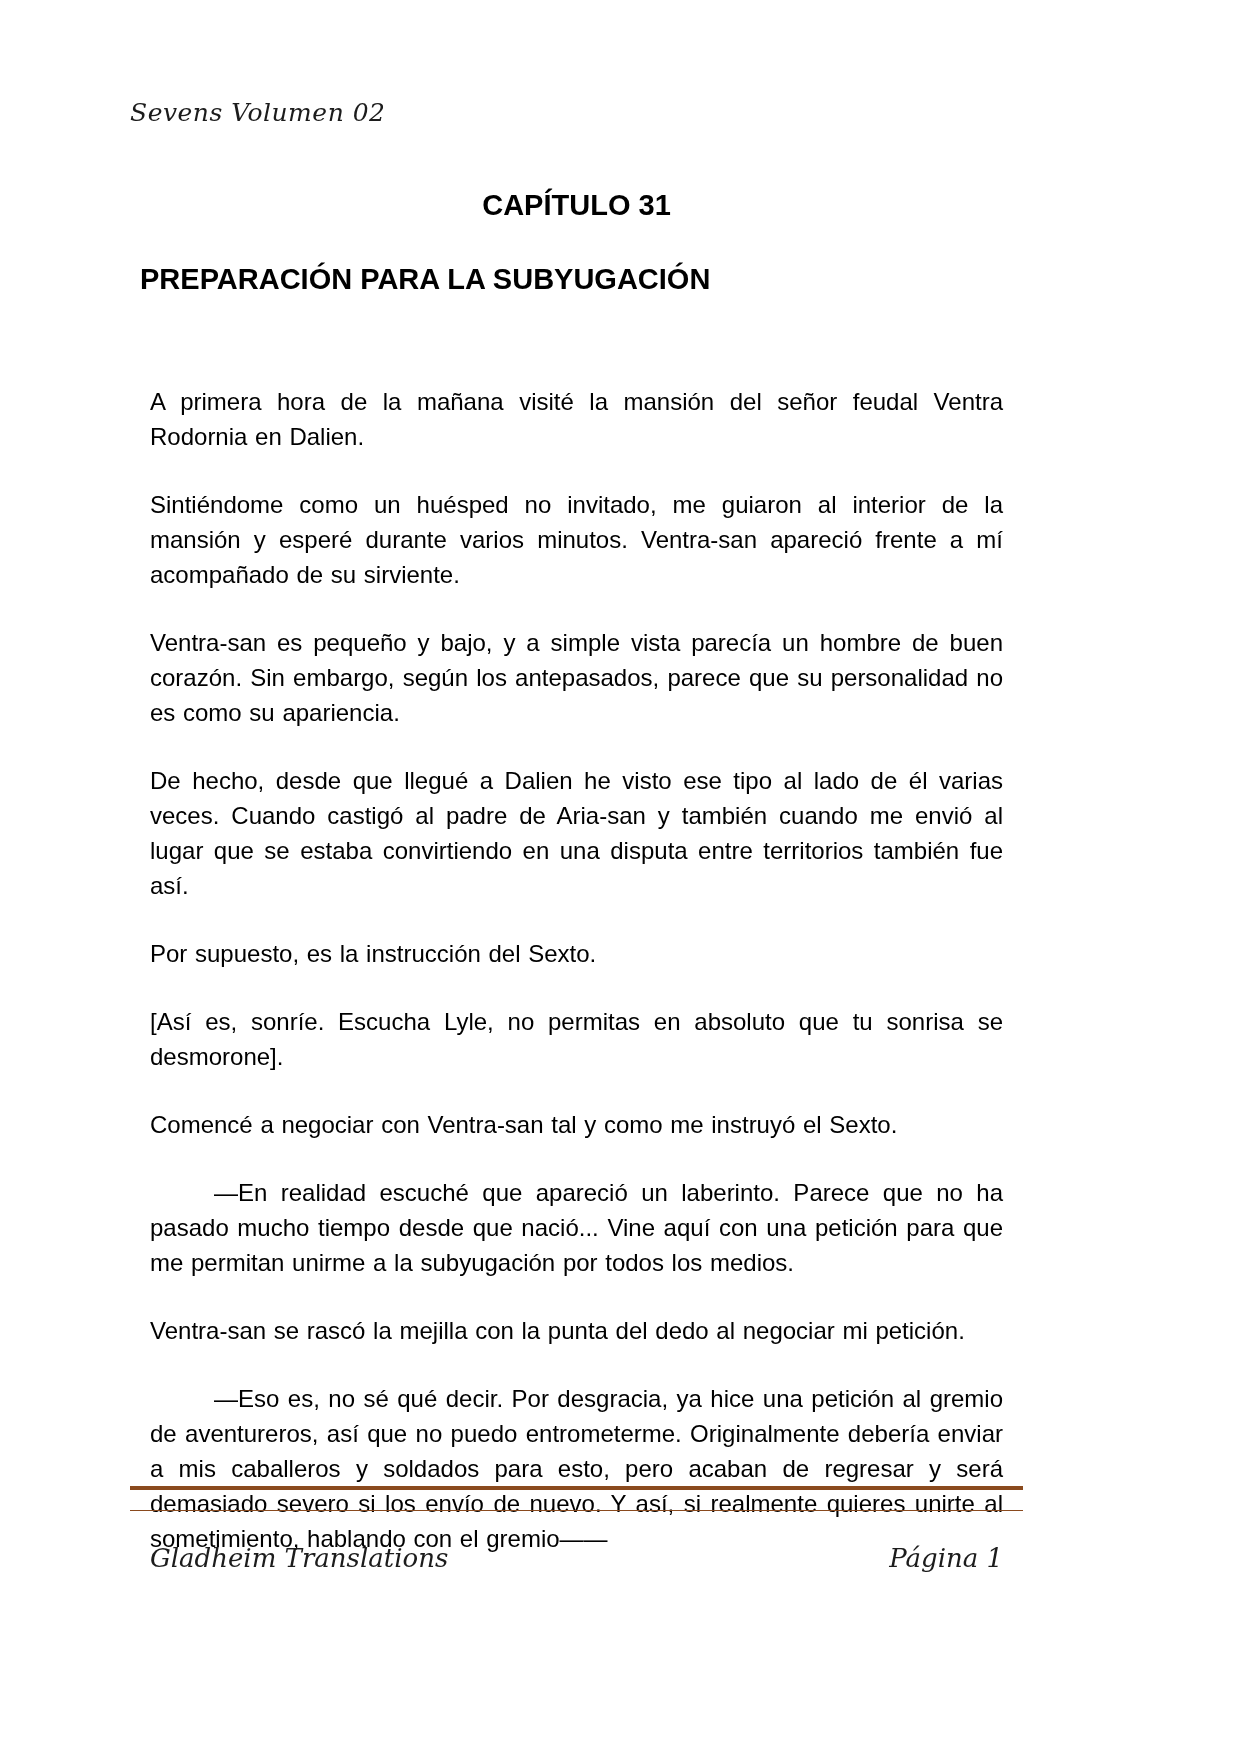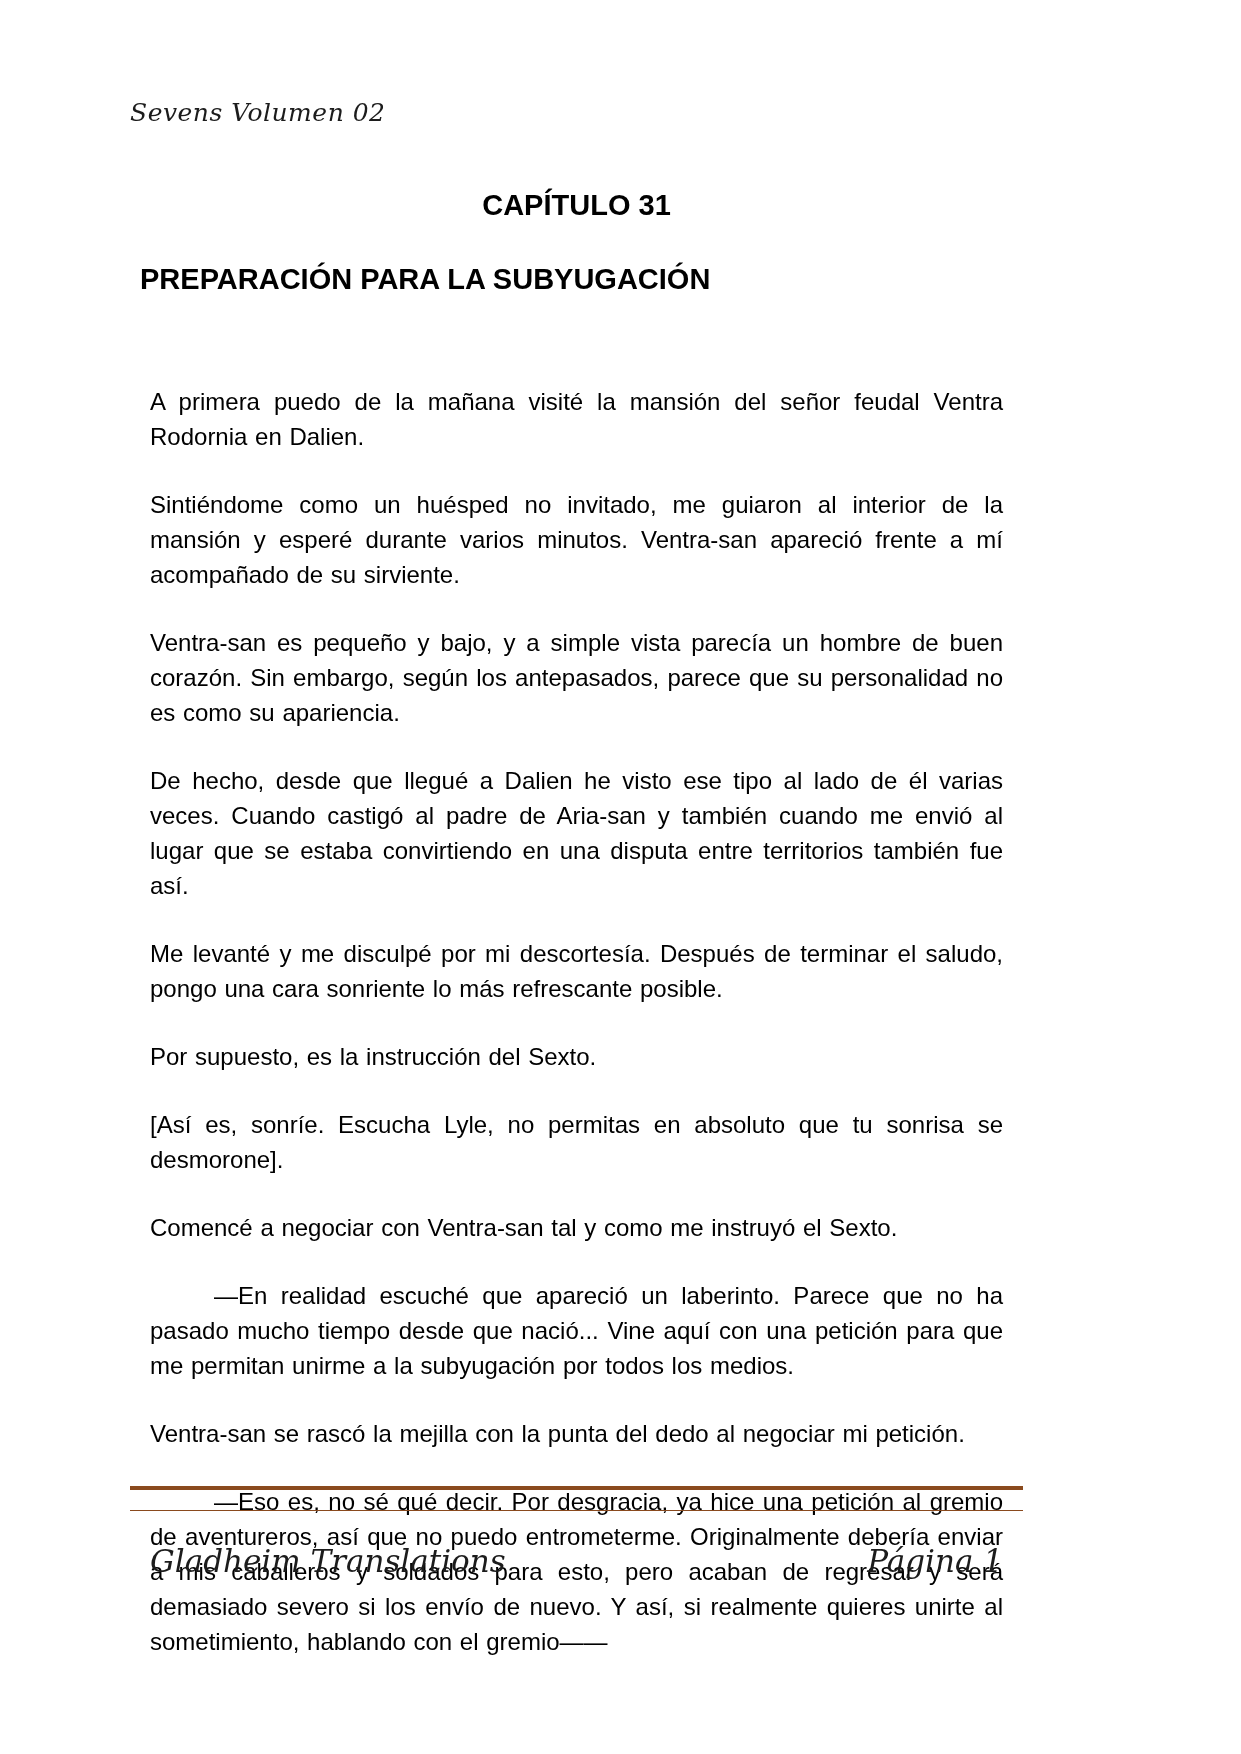--- a/index.html
+++ b/index.html
@@ -68,43 +68,42 @@
     border-top: 4px solid #8a4a1e;
     border-bottom: 1px solid #8a4a1e;
   }
   .footer-row {
     margin-top: 12px;
     display: flex;
     justify-content: space-between;
     align-items: baseline;
     font-family: "DejaVu Serif", serif;
     font-style: italic;
-    font-size: 31px;
+    font-size: 26px;
     color: #1c1c1c;
   }
 </style>
 </head>
 <body>
 
 <div class="page">
 
   <div class="running-header">Sevens Volumen 02</div>
 
   <div class="content">
 
     <h1 class="chapter-number">CAPÍTULO 31</h1>
 
     <h2 class="chapter-title">PREPARACIÓN PARA LA SUBYUGACIÓN</h2>
 
     <div class="body-text">
-      <p>A primera puedo de la mañana visité la mansión del señor feudal Ventra Rodornia en Dalien.</p>
+      <p>A primera hora de la mañana visité la mansión del señor feudal Ventra Rodornia en Dalien.</p>
       <p>Sintiéndome como un huésped no invitado, me guiaron al interior de la mansión y esperé durante varios minutos. Ventra-san apareció frente a mí acompañado de su sirviente.</p>
       <p>Ventra-san es pequeño y bajo, y a simple vista parecía un hombre de buen corazón. Sin embargo, según los antepasados, parece que su personalidad no es como su apariencia.</p>
       <p>De hecho, desde que llegué a Dalien he visto ese tipo al lado de él varias veces. Cuando castigó al padre de Aria-san y también cuando me envió al lugar que se estaba convirtiendo en una disputa entre territorios también fue así.</p>
-      <p>Me levanté y me disculpé por mi descortesía. Después de terminar el saludo, pongo una cara sonriente lo más refrescante posible.</p>
       <p>Por supuesto, es la instrucción del Sexto.</p>
       <p>[Así es, sonríe. Escucha Lyle, no permitas en absoluto que tu sonrisa se desmorone].</p>
       <p>Comencé a negociar con Ventra-san tal y como me instruyó el Sexto.</p>
       <p class="dialogue">—En realidad escuché que apareció un laberinto. Parece que no ha pasado mucho tiempo desde que nació... Vine aquí con una petición para que me permitan unirme a la subyugación por todos los medios.</p>
       <p>Ventra-san se rascó la mejilla con la punta del dedo al negociar mi petición.</p>
       <p class="dialogue">—Eso es, no sé qué decir. Por desgracia, ya hice una petición al gremio de aventureros, así que no puedo entrometerme. Originalmente debería enviar a mis caballeros y soldados para esto, pero acaban de regresar y será demasiado severo si los envío de nuevo. Y así, si realmente quieres unirte al sometimiento, hablando con el gremio——</p>
     </div>
 
   </div>
 

